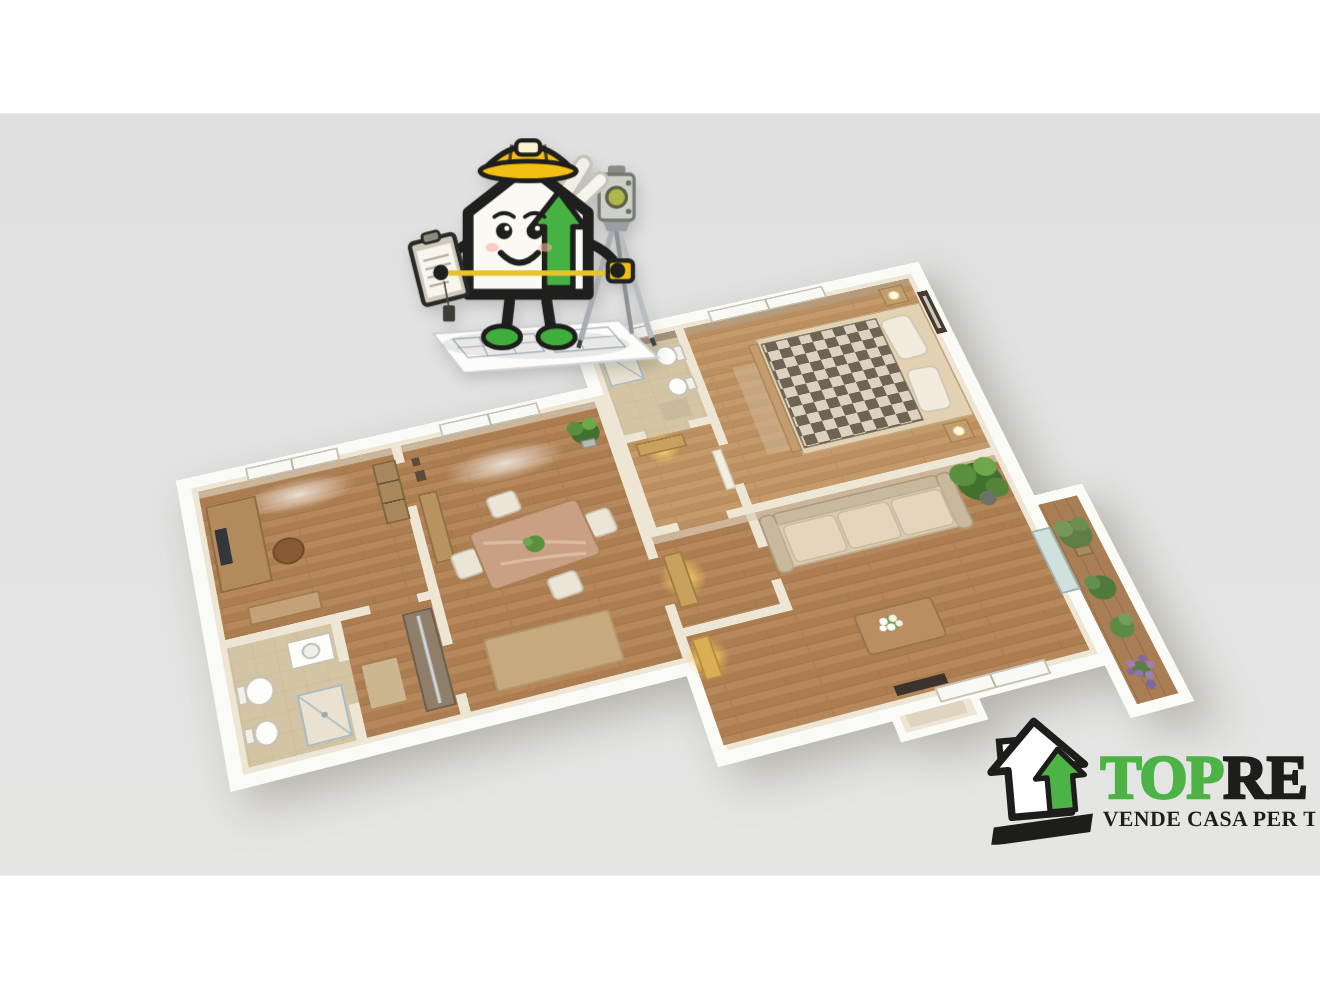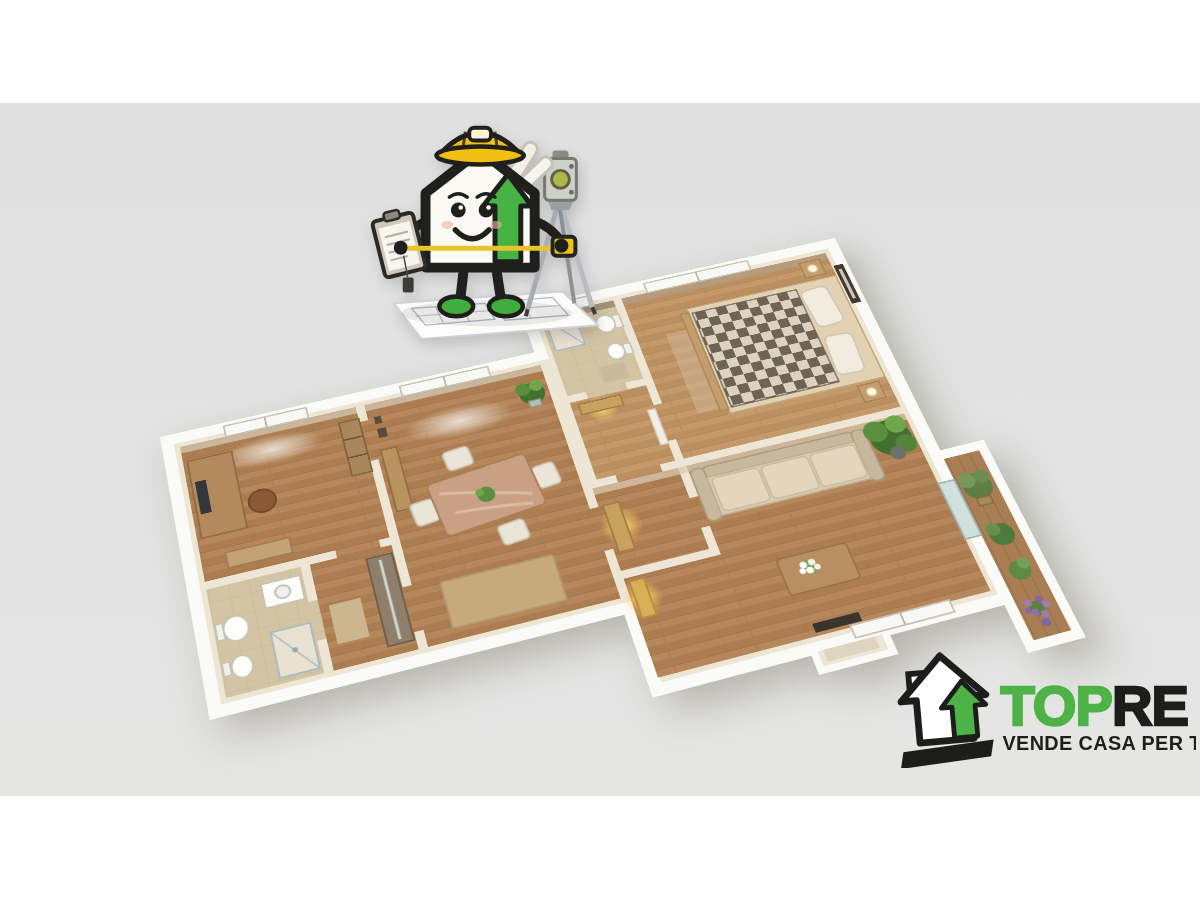--- a/index.html
+++ b/index.html
@@ -13,21 +13,21 @@
     background:linear-gradient(180deg,#dfe0df 0%,#e2e3e2 55%,#e5e5e4 100%);
   }
   .plan-wrap{
     position:absolute;left:118px;top:168px;width:920px;height:640px;
     transform-origin:50% 50%;
     transform:perspective(1600px) rotateX(33deg) rotateZ(-16deg) scale(0.9);
   }
   .plan-wrap svg{filter:drop-shadow(14px 22px 22px rgba(95,85,65,0.33));}
   .mascot{position:absolute;left:366px;top:98px;width:258px;height:240px;}
   .mascot svg{filter:drop-shadow(3px 6px 7px rgba(0,0,0,0.16));}
-  .brand{position:absolute;left:896px;top:642px;width:300px;height:126px;}
+  .brand{position:absolute;left:896px;top:642px;width:300px;height:126px;font-family:Liberation Serif, serif;}
   .brand-word{font-weight:bold;letter-spacing:-1px;}
   .brand-tagline{font-weight:bold;letter-spacing:0.4px;}
 </style>
 </head>
 <body>
 
 <div class="backdrop"></div>
 
 <div class="plan-wrap">
 <svg viewBox="0 0 920 660" width="920" height="660">

